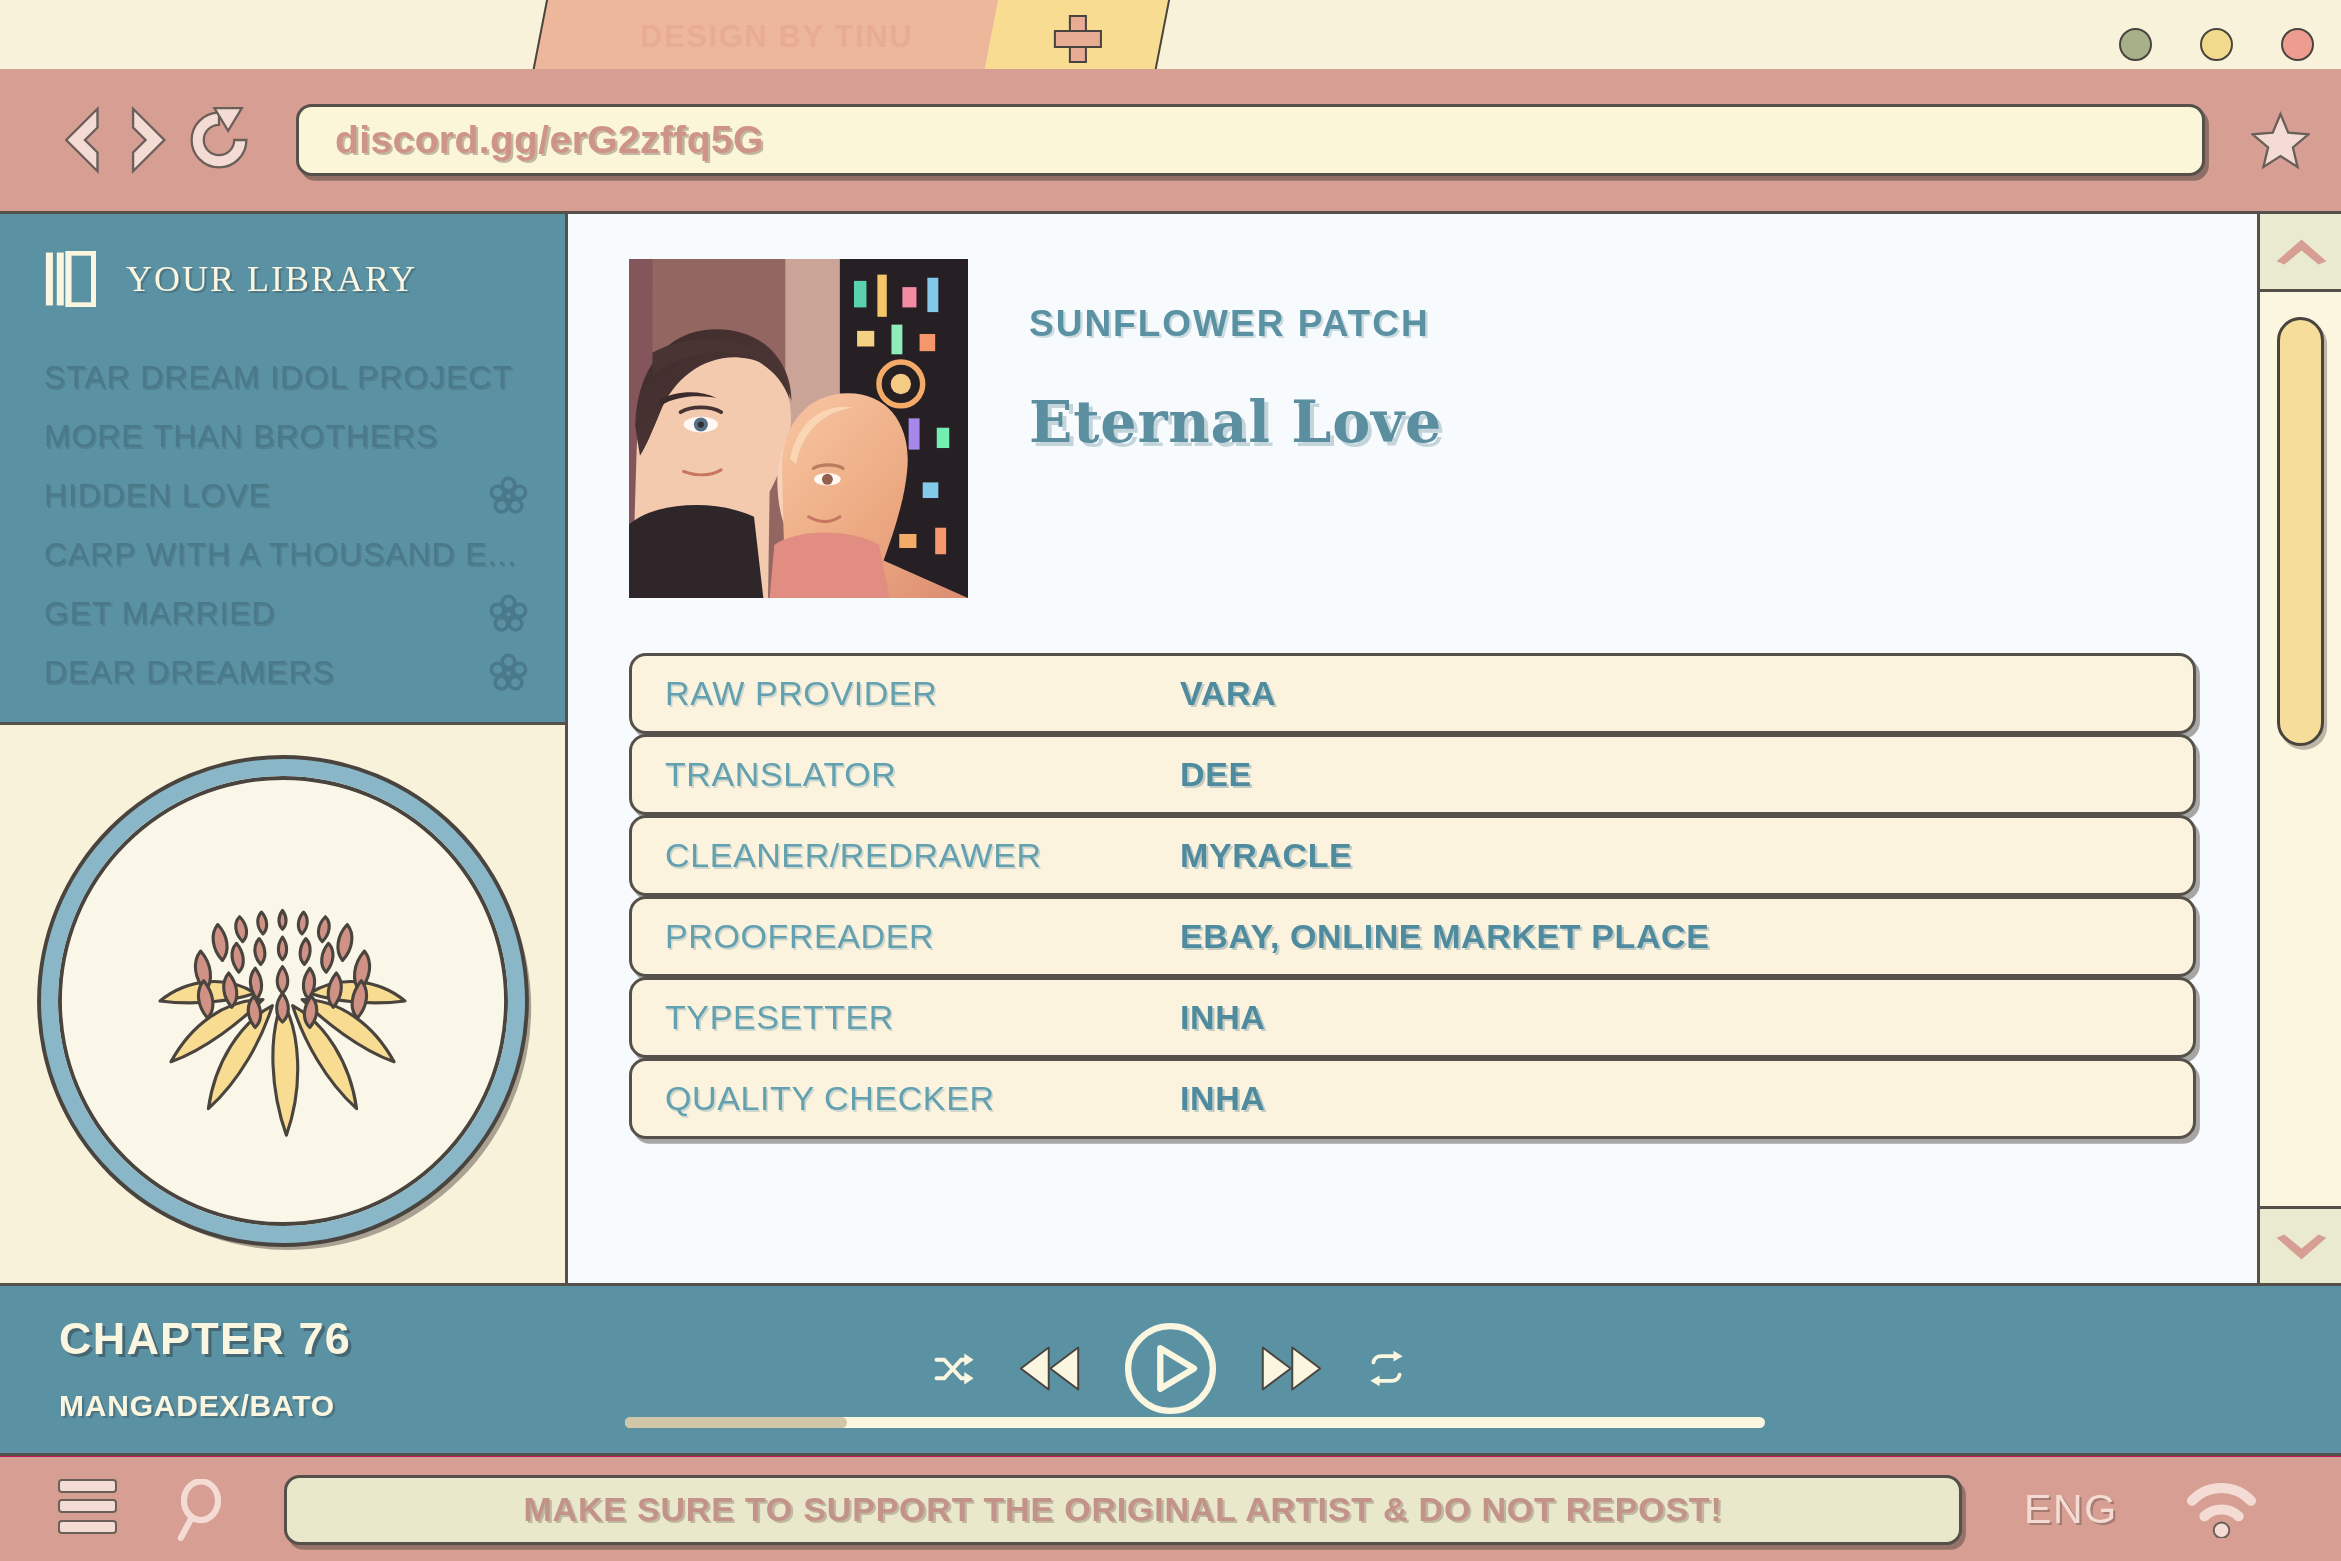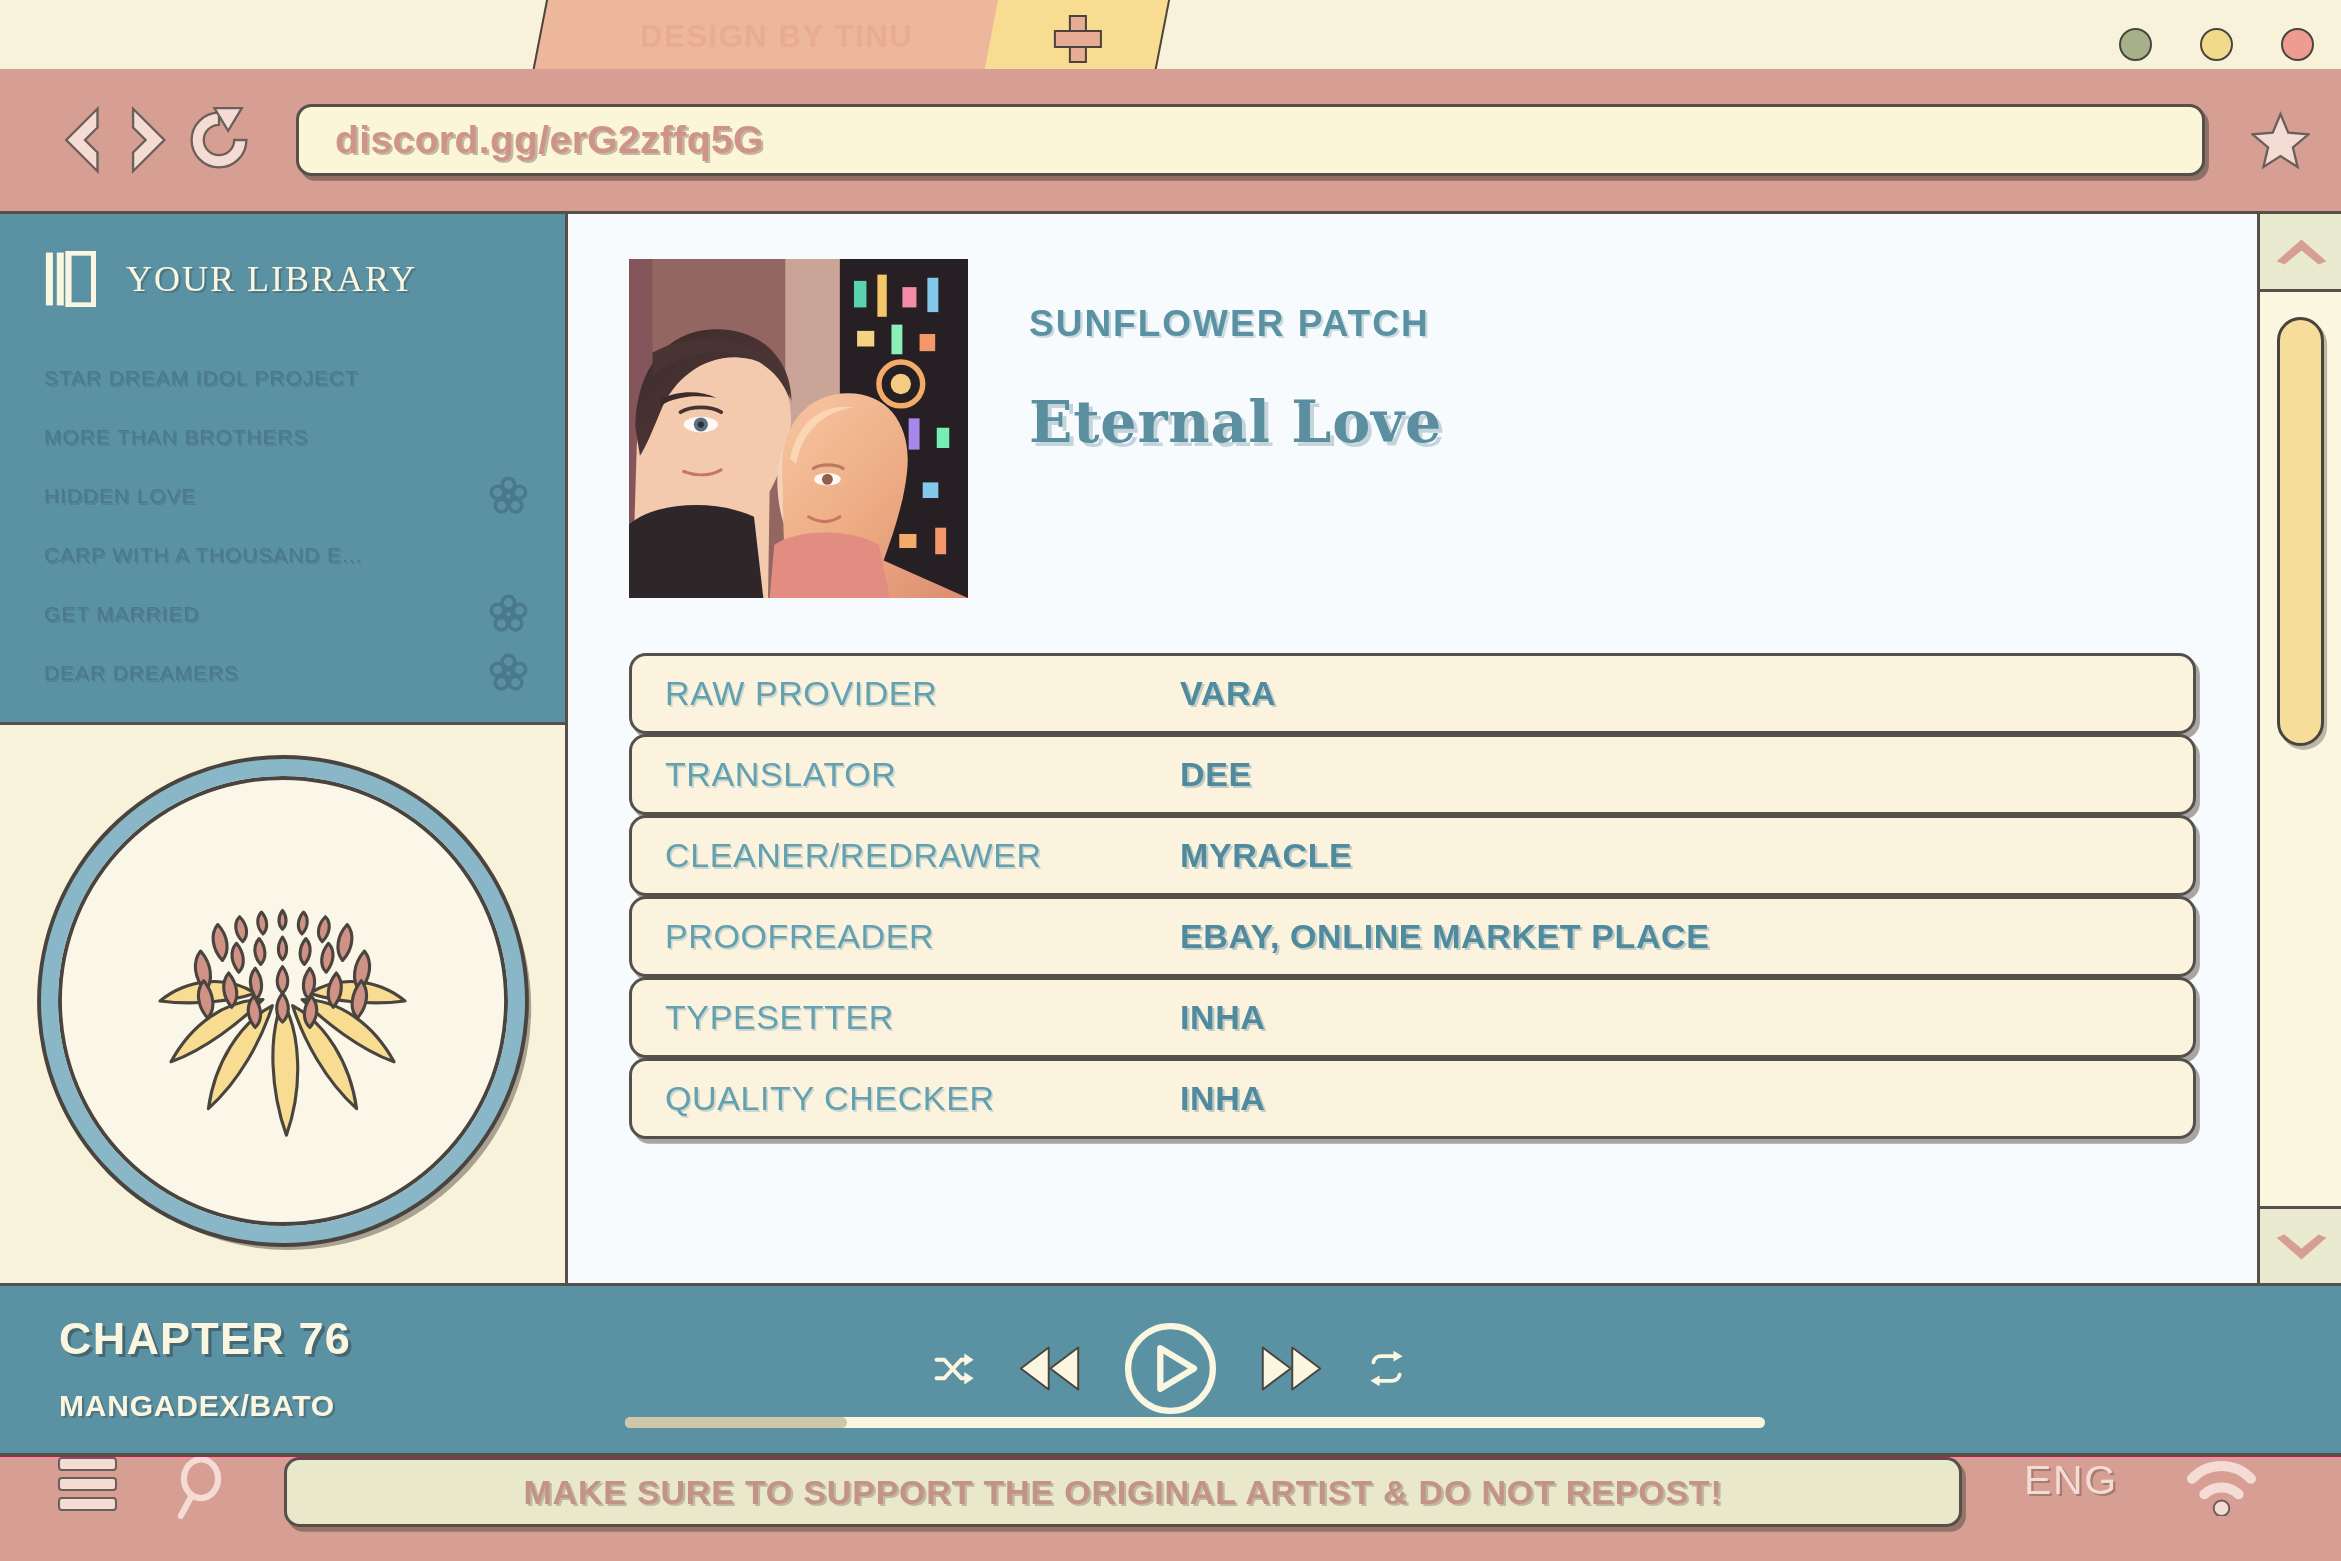--- a/index.html
+++ b/index.html
@@ -138,21 +138,21 @@
     color: #fbf6e0;
     text-shadow: 2.3px 2.3px 0 rgba(60,80,90,.45);
     font-family: Liberation Serif, serif;
   }
   .lib-list { padding-left: 44px; padding-right: 23.4px; }
   .lib-item {
     display: flex; align-items: center; justify-content: space-between;
     height: 59px;
   }
   .lib-item-label {
-    font-size: 21px; font-weight: 400; letter-spacing: 0.9px;
+    font-size: 32px; font-weight: 400; letter-spacing: 0.9px;
     color: #49798a;
     text-shadow: 1.6px 1.6px 0 rgba(60,85,95,.3);
     white-space: nowrap; overflow: hidden;
   }
   .flower-icon { width: 39px; height: 39px; flex: 0 0 auto; margin-right: 14px; }
 
   .logo-panel {
     flex: 1 1 auto;
     background: #f9f2db;
     display: flex; align-items: center; justify-content: center;
@@ -284,21 +284,21 @@
     position: absolute; left: 0; top: 0; height: 11px;
     width: 19.5%;
     background: #cfc7a8; border-radius: 5.5px;
   }
 
   
   .statusbar {
     position: absolute; left: 0; top: 1457px;
     width: 2342px; height: 105px;
     background: #d79f93;
-    display: flex; 
+    display: flex; align-items: center;
   }
   .hamburger { margin-left: 58px; width: 59px; }
   .hbar {
     height: 14px; background: #f4dcd5;
     border: 2px solid #6b5f59; border-radius: 3.9px;
     margin-bottom: 6.2px;
   }
   .search-btn { margin-left: 56px; width: 55px; height: 62px; display:flex; align-items:center; justify-content:center;}
   .status-banner {
     margin-left: 56px;

